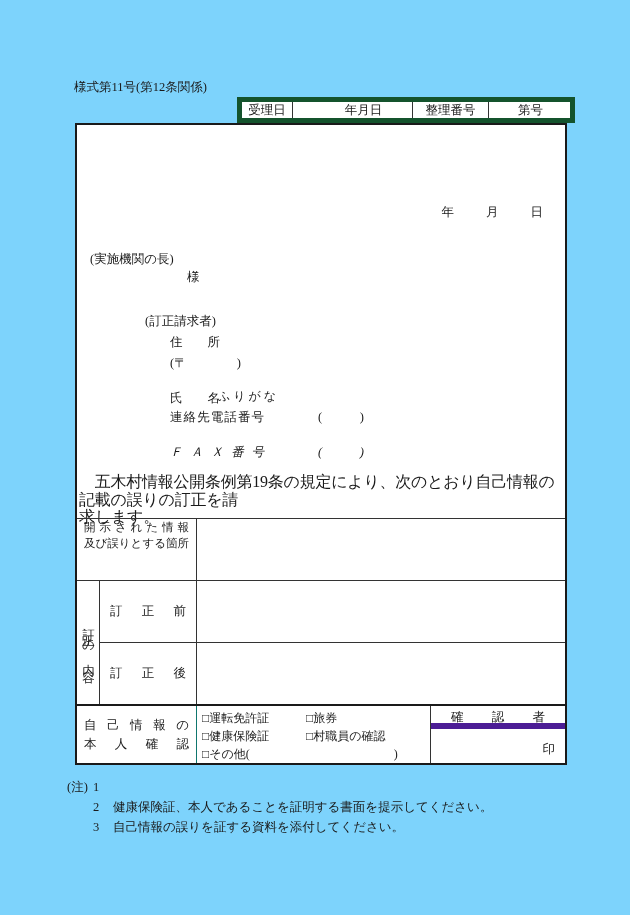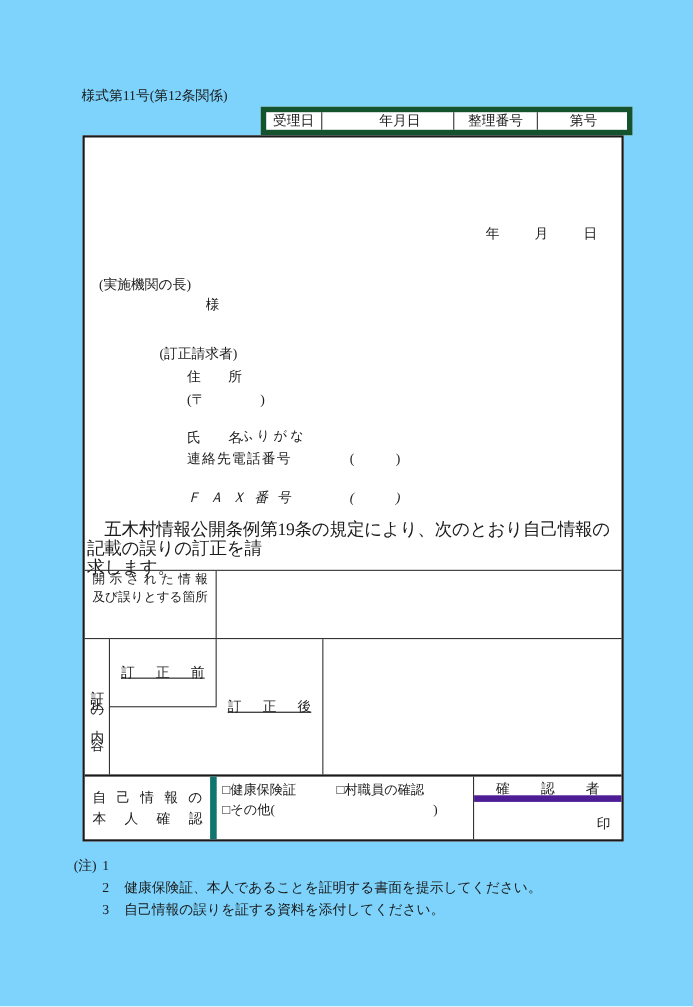--- a/index.html
+++ b/index.html
@@ -60,28 +60,28 @@
   .jline { text-align: justify; text-align-last: justify; }
   .rowA .jline { font-size: 11.5px; line-height: 16px; }
   .fill { flex: 1; }
   .rowBC { height: 123px; display: flex; }
   .vlabel {
     width: 23px; border-right: 1px solid #333;
     display: flex; align-items: center; justify-content: center;
     writing-mode: vertical-rl; text-orientation: upright;
     letter-spacing: 7px; font-size: 12.5px;
   }
-  .bcright { flex: 1; display: flex; flex-direction: row; text-decoration: underline; }
+  .bcright { flex: 1; display: flex; flex-direction: column; }
   .rowB { height: 62px; border-bottom: 1px solid #333; display: flex; }
   .rowC { flex: 1; display: flex; }
   .sublabel { width: 97px; border-right: 1px solid #333; display: flex; align-items: center; }
   .sublabel .jline { width: 100%; padding: 0 10px; }
   .rowD { flex: 1; border-top: 2px solid #1a1a1a; display: flex; }
   .dlabel {
-    width: 120px; border-right: 6px solid #0f766e;
+    width: 120px; border-right: 1px solid #0f766e;
     display: flex; flex-direction: column; justify-content: center; padding: 0 7px; line-height: 19px;
   }
   .dcheck { width: 234px; border-right: 1px solid #333; padding: 3px 0 0 5px; font-size: 12px; line-height: 18px; }
   .chk-row { white-space: nowrap; }
   .opt1 { display: inline-block; width: 104px; }
   .dverify { flex: 1; display: flex; flex-direction: column; }
   .vhead {
     height: 23px; border-bottom: 6px solid #4c1d95; line-height: 23px;
     padding: 0 20px; text-align: justify; text-align-last: justify;
   }
@@ -172,20 +172,23 @@
         </div>
       </div>
 
       <div class="rowD">
         <div class="dlabel">
           <div class="jline">自己情報の</div>
           <div class="jline">本人確認</div>
         </div>
         <div class="dcheck">
           <div class="chk-row">
+            <span class="opt1"><span>□</span><span>運転免許証</span></span><span><span>□</span><span>旅券</span></span>
+          </div>
+          <div class="chk-row">
             <span class="opt1"><span>□</span><span>健康保険証</span></span><span><span>□</span><span>村職員の確認</span></span>
           </div>
           <div class="chk-row">
             <span><span>□</span><span>その他(　　　　　　　　　　　　)</span></span>
           </div>
         </div>
         <div class="dverify">
           <div class="vhead">確認者</div>
           <div class="vbody">
             <span class="seal">印</span>

